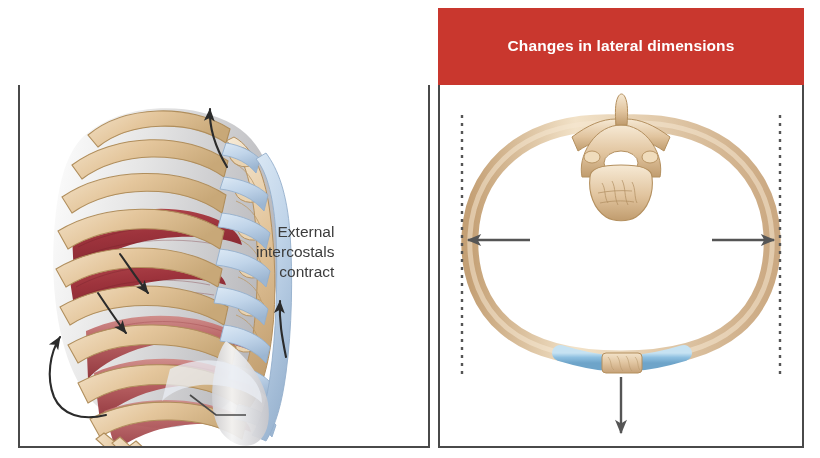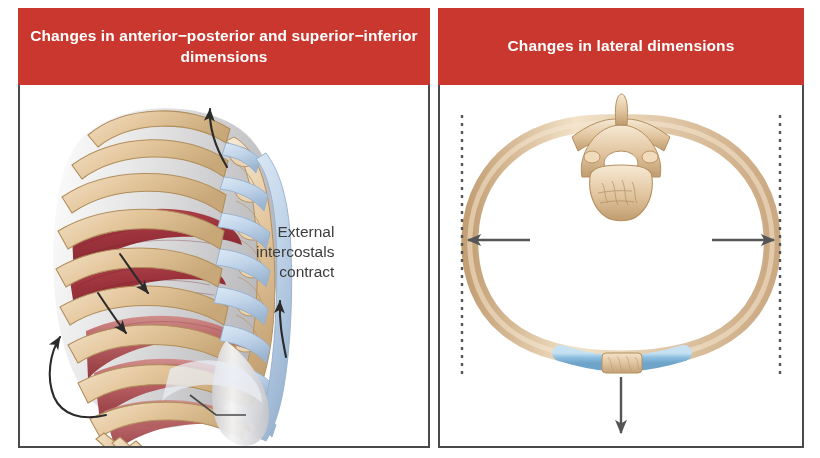--- a/index.html
+++ b/index.html
@@ -44,24 +44,20 @@
   .anno{position:absolute;color:#3c3c3c;font-size:15.5px;line-height:1.30;white-space:pre-line;}
   #label-external-left{left:236px;top:137px;}
 </style>
 </head>
 <body>
 
 <div id="figure">
 
   <div class="panel" id="panel-left">
 
-    <div class="panel-header">
-      <div class="htxt">Changes in anterior−posterior and
-superior−inferior dimensions</div>
-    </div>
 
     <div class="panel-body">
       <div class="stage">
         <svg viewBox="0 0 408 361" preserveAspectRatio="xMidYMid meet" aria-hidden="true">
           <defs>
             <linearGradient id="boneG" x1="0" y1="0" x2="1" y2="0.4">
               <stop offset="0%" stop-color="#f3e2c8"></stop>
               <stop offset="45%" stop-color="#e4c69c"></stop>
               <stop offset="100%" stop-color="#c8a878"></stop>
             </linearGradient>

